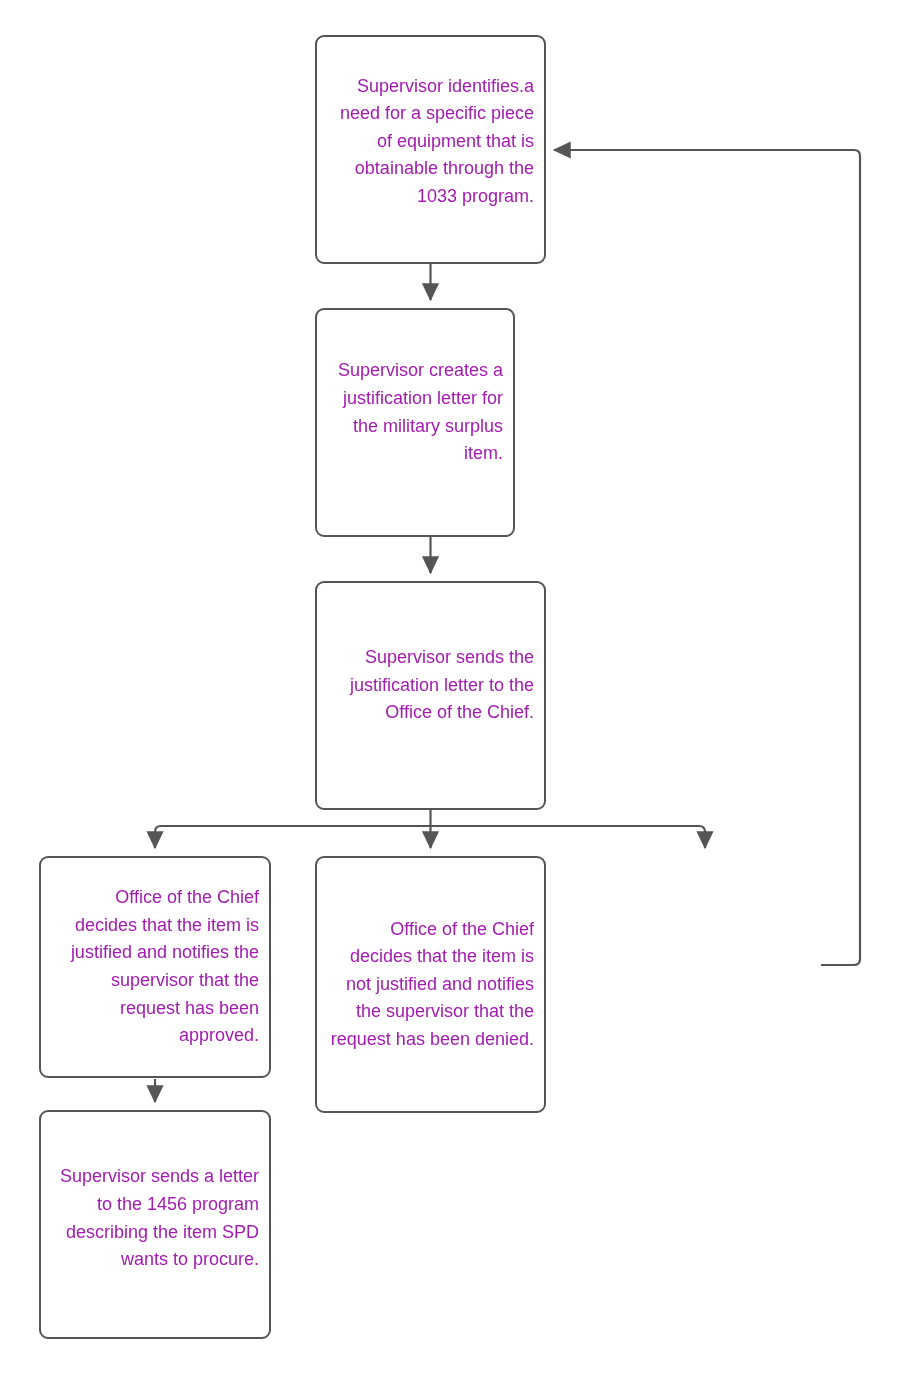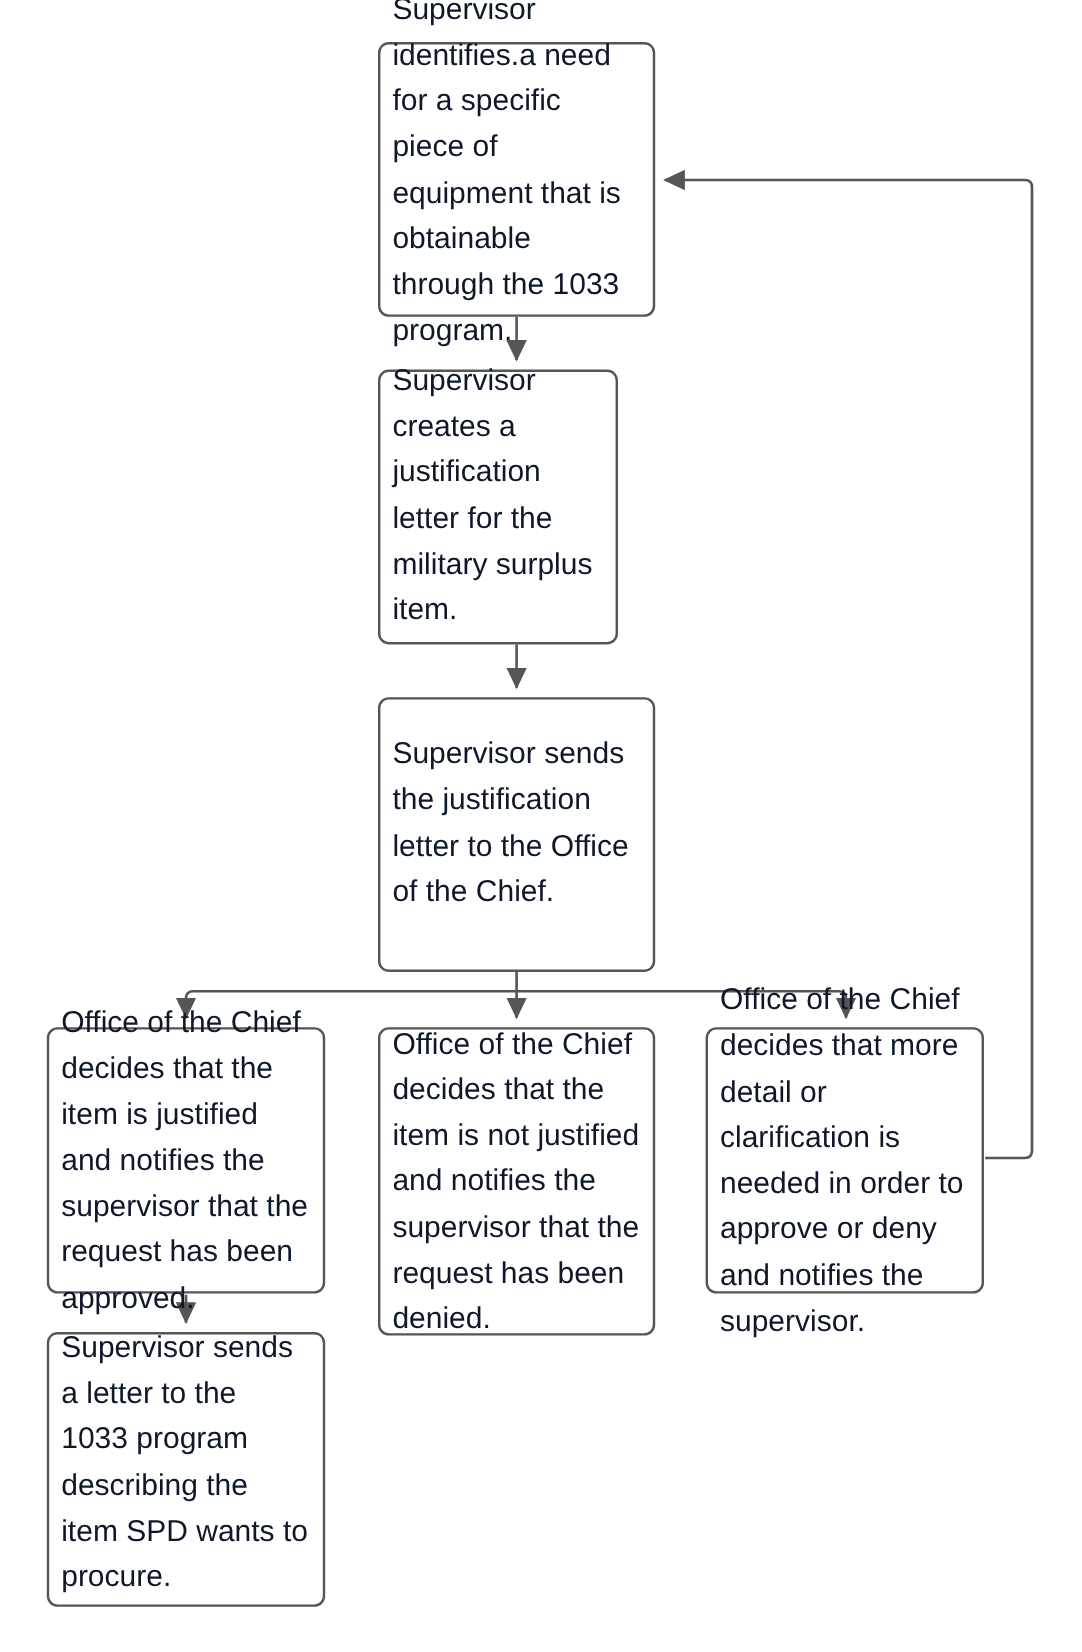--- a/index.html
+++ b/index.html
@@ -28,23 +28,23 @@
   }
   .node {
     position: absolute;
     box-sizing: border-box;
     border: 2.5px solid #555555;
     border-radius: 9px;
     background: #ffffff;
     display: flex;
     align-items: center;
     justify-content: center;
-    text-align: left;
-    color: #0f172a;
-    font-size: 25px;
+    text-align: right;
+    color: #a21caf;
+    font-size: 18px;
     line-height: 1.53;
     padding: 6px 10px;
     white-space: pre-line;
   }
   .node-label {
     display: block;
     width: 100%;
     white-space: pre-line;
   }
   
@@ -109,21 +109,18 @@
   </div>
 
   <div class="node" id="node-send-letter">
     <span class="node-label">Supervisor sends the justification letter to the Office of the Chief.</span>
   </div>
 
   <div class="node" id="node-denied">
     <span class="node-label">Office of the Chief decides that the item is not justified and notifies the supervisor that the request has been denied.</span>
   </div>
 
-  <div class="node" id="node-more-detail">
-    <span class="node-label">Office of the Chief decides that more detail or clarification is needed in order to approve or deny and notifies the supervisor.</span>
-  </div>
 
   <div class="node" id="node-procure-letter">
-    <span class="node-label">Supervisor sends a letter to the 1033 program describing the item SPD wants to procure.</span>
+    <span class="node-label">Supervisor sends a letter to the 1456 program describing the item SPD wants to procure.</span>
   </div>
 
 </div>
 
 </body></html>

